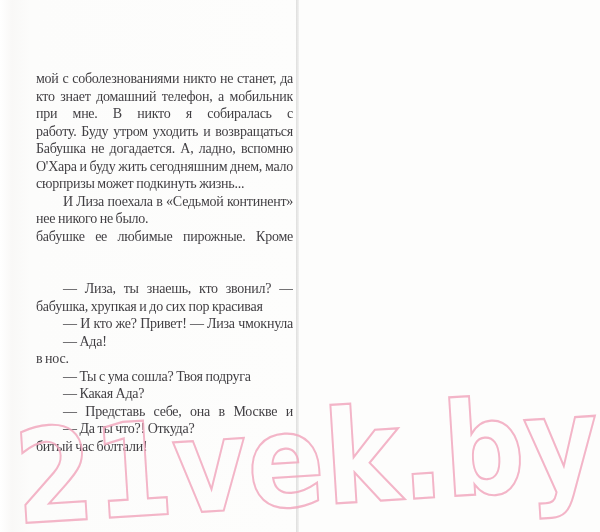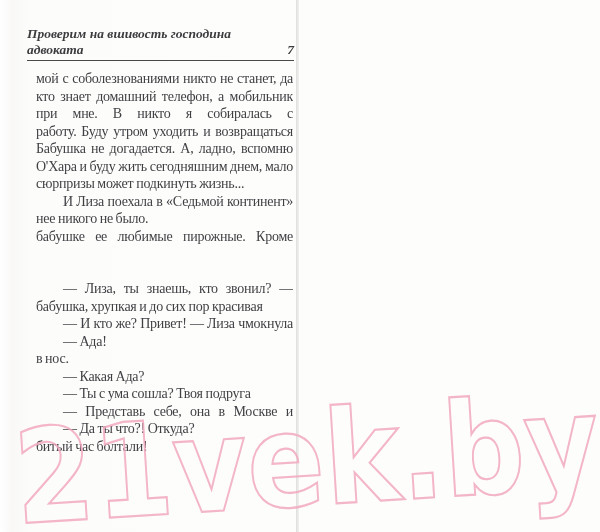--- a/index.html
+++ b/index.html
@@ -88,44 +88,40 @@
         <div class="bline j">хорошее, что было у нас, в ближайшем будущем сой-</div>
         <div class="bline j">дет на нет, и это не может не отразиться на работе.</div>
         <div class="bline j">Впрочем, меня это уже не касается. Я уволена и долж-</div>
         <div class="bline j">на думать о себе, и даже не столько о себе, сколько о</div>
         <div class="bline j">бабушке. Она старенькая, ей вредно волноваться. Нет,</div>
         <div class="bline j">я пока ничего ей говорить не буду. Звонить мне до-</div>
       </div>
   </div>
 
   <div class="page right">
-    <div class="running-head">
-      <span>Проверим на вшивость господина адвоката</span>
-      <span>7</span>
-    </div>
     <div class="page-body">
         <div class="bline j">мой с соболезнованиями никто не станет, да и мало</div>
         <div class="bline j">кто знает домашний телефон, а мобильник всегда</div>
         <div class="bline j">при мне. В никто я собиралась с пятнадцатого, зна-</div>
         <div class="bline j">работу. Буду утром уходить и возвращаться хрупкая.</div>
         <div class="bline j">Бабушка не догадается. А, ладно, вспомню Скарлетт</div>
         <div class="bline j">О'Хара и буду жить сегодняшним днем, мало ли какие</div>
         <div class="bline">сюрпризы может подкинуть жизнь...</div>
         <div class="bline j ind">И Лиза поехала в «Седьмой континент» покупать</div>
         <div class="bline">нее никого не было.</div>
         <div class="bline j">бабушке ее любимые пирожные. Кроме бабушки, у</div>
         <div class="bline">&nbsp;</div>
         <div class="bline">&nbsp;</div>
         <div class="bline j ind">—  Лиза, ты знаешь, кто звонил? — встретила ее</div>
         <div class="bline">бабушка, хрупкая и до сих пор красивая женщина.</div>
         <div class="bline j ind">—  И кто же? Привет! — Лиза чмокнула бабушку</div>
         <div class="bline ind">—  Ада!</div>
         <div class="bline">в нос.</div>
+        <div class="bline ind">—  Ты с ума сошла? Твоя подруга Ариадна!</div>
         <div class="bline ind">—  Какая Ада?</div>
-        <div class="bline ind">—  Ты с ума сошла? Твоя подруга Ариадна!</div>
         <div class="bline j ind">—  Представь себе, она в Москве и жаждет об-</div>
         <div class="bline ind">—  Да ты что?! Откуда?</div>
         <div class="bline">битый час болтали!</div>
       </div>
   </div>
 
   <div class="spine-line"></div>
 
   <div class="watermark-wrap">
     <svg width="640" height="220" viewBox="0 0 640 220">

